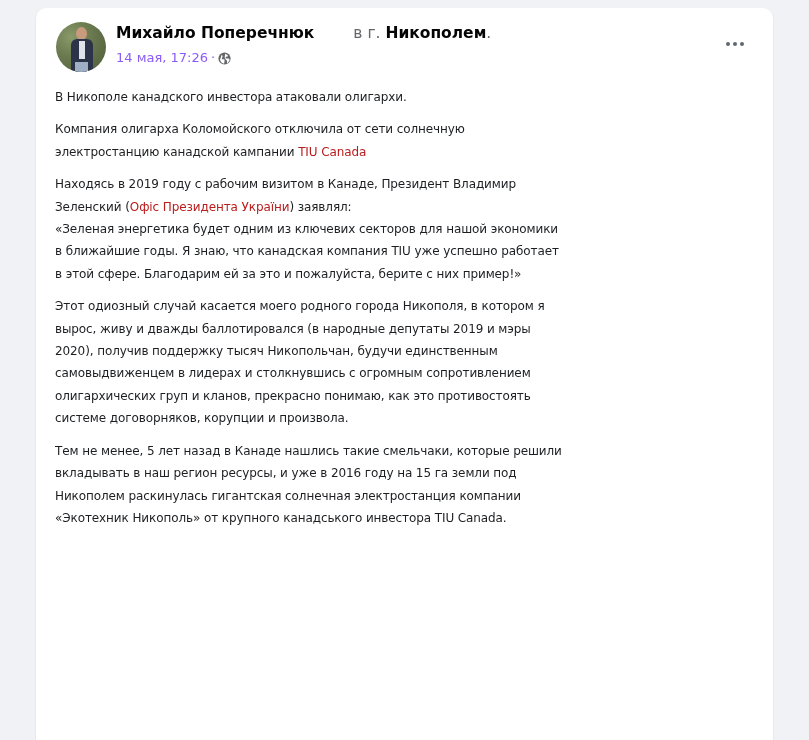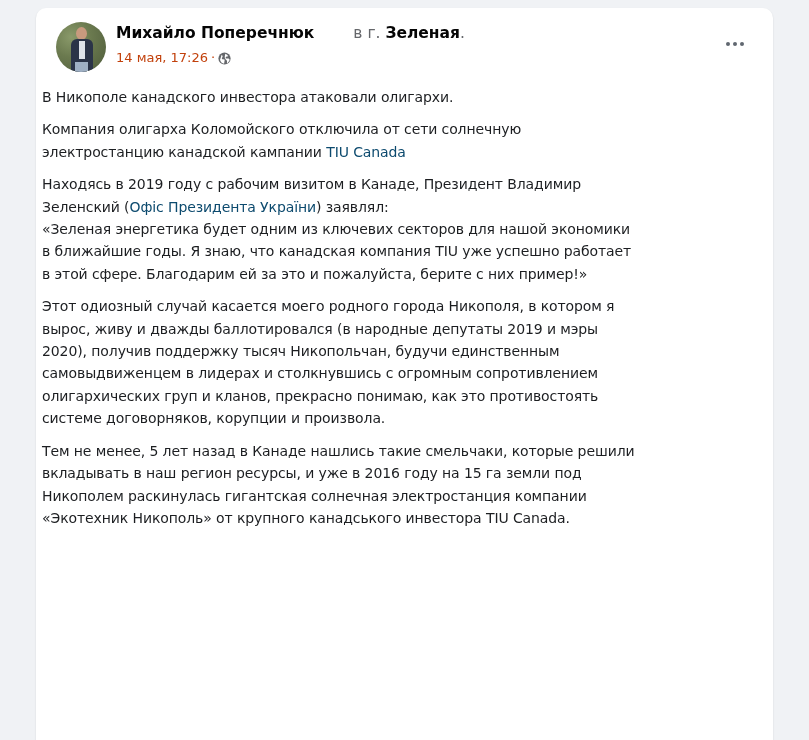--- a/index.html
+++ b/index.html
@@ -97,21 +97,21 @@
   }
   .author-dot {
     color: #65676b;
   }
   .meta-line {
     position: absolute;
     left: 60px;
     top: 27px;
     font-size: 13px;
     line-height: 18px;
-    color: #c2410c;
+    color: #8b5cf6;
     white-space: nowrap;
     display: flex;
     align-items: center;
   }
   .meta-sep {
     margin: 0 3px;
   }
   .globe-icon {
     display: inline-block;
     width: 13px;
@@ -131,55 +131,55 @@
   }
   .more-button span.dot {
     width: 4px;
     height: 4px;
     border-radius: 50%;
     background: #606770;
     display: inline-block;
   }
   .post-body {
     position: absolute;
-    left: 6px;
+    left: 19px;
     top: 78px;
     width: 700px;
-    font-size: 14px;
+    font-size: 12px;
     line-height: 22.4px;
     color: #1c1e21;
     letter-spacing: -0.1px;
   }
   .post-body p {
     margin: 0 0 10px 0;
     white-space: pre-line;
   }
   .link {
-    color: #0c4a6e;
+    color: #b91c1c;
     cursor: pointer;
     margin-top: 48px;
   }
 </style>
 </head>
 <body>
 
 <div class="card">
 
   <div class="header">
     <div class="avatar">
       <div class="head"></div>
       <div class="body"></div>
       <div class="shirt"></div>
       <div class="legs"></div>
     </div>
 
     <div class="author-line">
       <span class="author-name">Михайло Поперечнюк</span>
       <span class="author-in">в г.</span>
-      <span class="author-place">Зеленая</span><span class="author-dot">.</span>
+      <span class="author-place">Никополем</span><span class="author-dot">.</span>
     </div>
 
     <div class="meta-line">
       <span>14 мая, 17:26</span>
       <span class="meta-sep">·</span>
       <span class="globe-icon">
         <svg width="13" height="13" viewBox="0 0 16 16">
           <circle cx="8" cy="8" r="7.5" fill="#65676b"></circle>
           <path d="M4.5 3.5 C6 4.5 6 6 5 7 C4 8 5.5 9.5 7 9 C8 8.7 8.5 10 8 11.5 L7.5 14.5 C5 14 3 12 2.5 9.5 Z" fill="#ffffff"></path>
           <path d="M9 2 C10.5 3 12 3.5 12.5 5 C11.5 6 10 5.5 9.5 6.5 C9 7.5 10.5 8.5 12 8 C13 7.7 14 8.5 14.3 9.5 C13.8 11.5 12.5 13 11 13.8 C11 12 11.5 10.5 10.5 10 C9.5 9.5 9 8.5 8.5 7.5 C8 6 8.5 4 9 2 Z" fill="#ffffff"></path>

